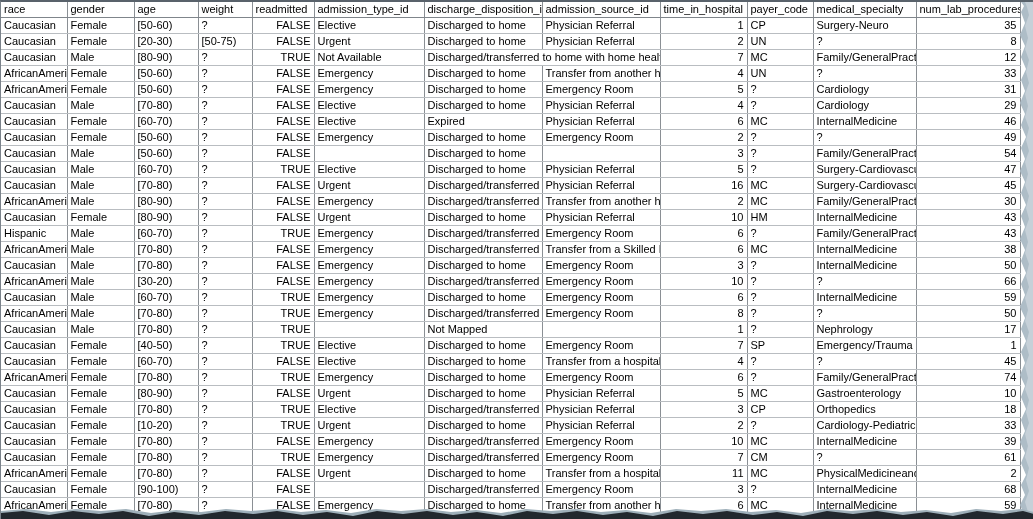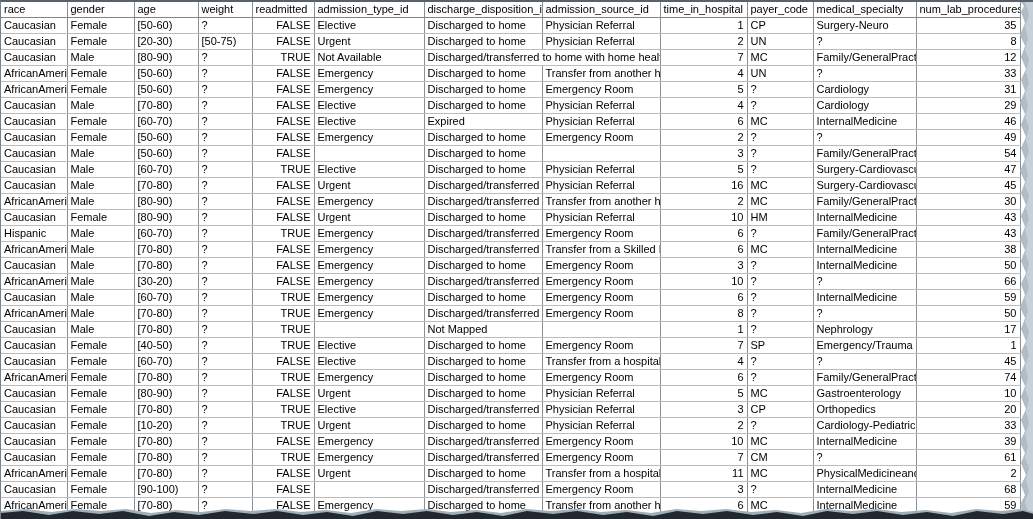--- a/index.html
+++ b/index.html
@@ -419,21 +419,21 @@
           <td class="al-left">Female</td>
           <td class="al-left">[70-80)</td>
           <td class="al-left">?</td>
           <td class="al-center">TRUE</td>
           <td class="al-left">Elective</td>
           <td class="al-left">Discharged/transferred</td>
           <td class="al-left">Physician Referral</td>
           <td class="al-right">3</td>
           <td class="al-left">CP</td>
           <td class="al-left">Orthopedics</td>
-          <td class="al-right">20</td>
+          <td class="al-right">18</td>
         </tr>
         <tr>
           <td class="al-left">Caucasian</td>
           <td class="al-left">Female</td>
           <td class="al-left">[10-20)</td>
           <td class="al-left">?</td>
           <td class="al-center">TRUE</td>
           <td class="al-left">Urgent</td>
           <td class="al-left">Discharged to home</td>
           <td class="al-left">Physician Referral</td>

